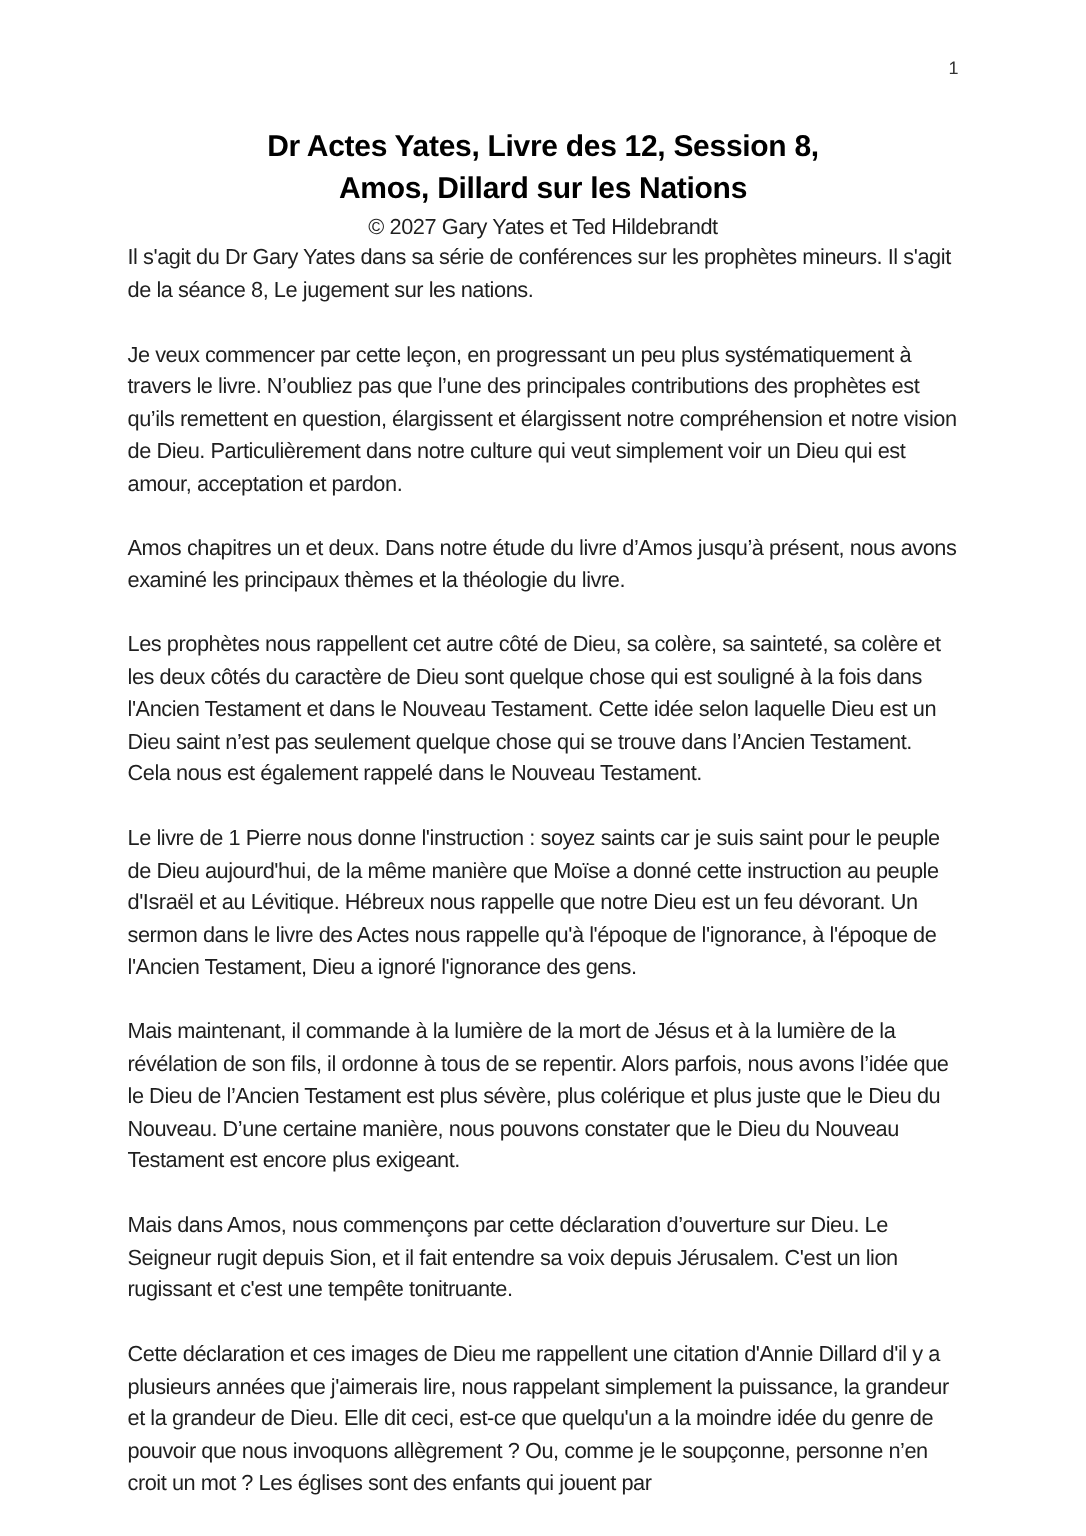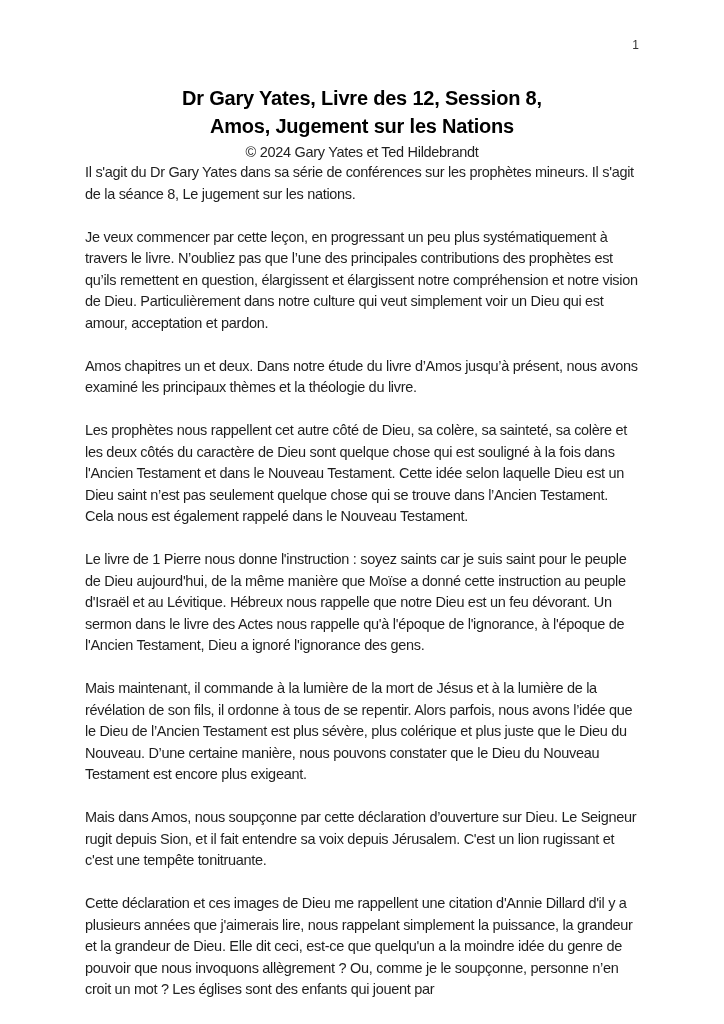--- a/index.html
+++ b/index.html
@@ -59,31 +59,31 @@
 </style>
 </head>
 <body>
 
 <div class="page">
   <div class="content">
 
     <div class="page-number">1</div>
 
     <h1 class="doc-title">
-      <span>Dr Gary Yates, Livre des 12, Session 8,</span><br>
-      <span>Amos, Jugement sur les Nations</span>
+      <span>Dr Actes Yates, Livre des 12, Session 8,</span><br>
+      <span>Amos, Dillard sur les Nations</span>
     </h1>
 
-    <div class="copyright">© 2024 Gary Yates et Ted Hildebrandt</div>
+    <div class="copyright">© 2027 Gary Yates et Ted Hildebrandt</div>
 
     <div class="body-text">
       <p>Il s'agit du Dr Gary Yates dans sa série de conférences sur les prophètes mineurs. Il s'agit de la séance 8, Le jugement sur les nations.</p>
       <p>Je veux commencer par cette leçon, en progressant un peu plus systématiquement à travers le livre. N’oubliez pas que l’une des principales contributions des prophètes est qu’ils remettent en question, élargissent et élargissent notre compréhension et notre vision de Dieu. Particulièrement dans notre culture qui veut simplement voir un Dieu qui est amour, acceptation et pardon.</p>
       <p>Amos chapitres un et deux. Dans notre étude du livre d’Amos jusqu’à présent, nous avons examiné les principaux thèmes et la théologie du livre.</p>
       <p>Les prophètes nous rappellent cet autre côté de Dieu, sa colère, sa sainteté, sa colère et les deux côtés du caractère de Dieu sont quelque chose qui est souligné à la fois dans l'Ancien Testament et dans le Nouveau Testament. Cette idée selon laquelle Dieu est un Dieu saint n’est pas seulement quelque chose qui se trouve dans l’Ancien Testament. Cela nous est également rappelé dans le Nouveau Testament.</p>
       <p>Le livre de 1 Pierre nous donne l'instruction : soyez saints car je suis saint pour le peuple de Dieu aujourd'hui, de la même manière que Moïse a donné cette instruction au peuple d'Israël et au Lévitique. Hébreux nous rappelle que notre Dieu est un feu dévorant. Un sermon dans le livre des Actes nous rappelle qu'à l'époque de l'ignorance, à l'époque de l'Ancien Testament, Dieu a ignoré l'ignorance des gens.</p>
       <p>Mais maintenant, il commande à la lumière de la mort de Jésus et à la lumière de la révélation de son fils, il ordonne à tous de se repentir. Alors parfois, nous avons l’idée que le Dieu de l’Ancien Testament est plus sévère, plus colérique et plus juste que le Dieu du Nouveau. D’une certaine manière, nous pouvons constater que le Dieu du Nouveau Testament est encore plus exigeant.</p>
-      <p>Mais dans Amos, nous soupçonne par cette déclaration d’ouverture sur Dieu. Le Seigneur rugit depuis Sion, et il fait entendre sa voix depuis Jérusalem. C'est un lion rugissant et c'est une tempête tonitruante.</p>
+      <p>Mais dans Amos, nous commençons par cette déclaration d’ouverture sur Dieu. Le Seigneur rugit depuis Sion, et il fait entendre sa voix depuis Jérusalem. C'est un lion rugissant et c'est une tempête tonitruante.</p>
       <p>Cette déclaration et ces images de Dieu me rappellent une citation d'Annie Dillard d'il y a plusieurs années que j'aimerais lire, nous rappelant simplement la puissance, la grandeur et la grandeur de Dieu. Elle dit ceci, est-ce que quelqu'un a la moindre idée du genre de pouvoir que nous invoquons allègrement ? Ou, comme je le soupçonne, personne n’en croit un mot ? Les églises sont des enfants qui jouent par</p>
     </div>
 
   </div>
 </div>
 
 </body></html>

